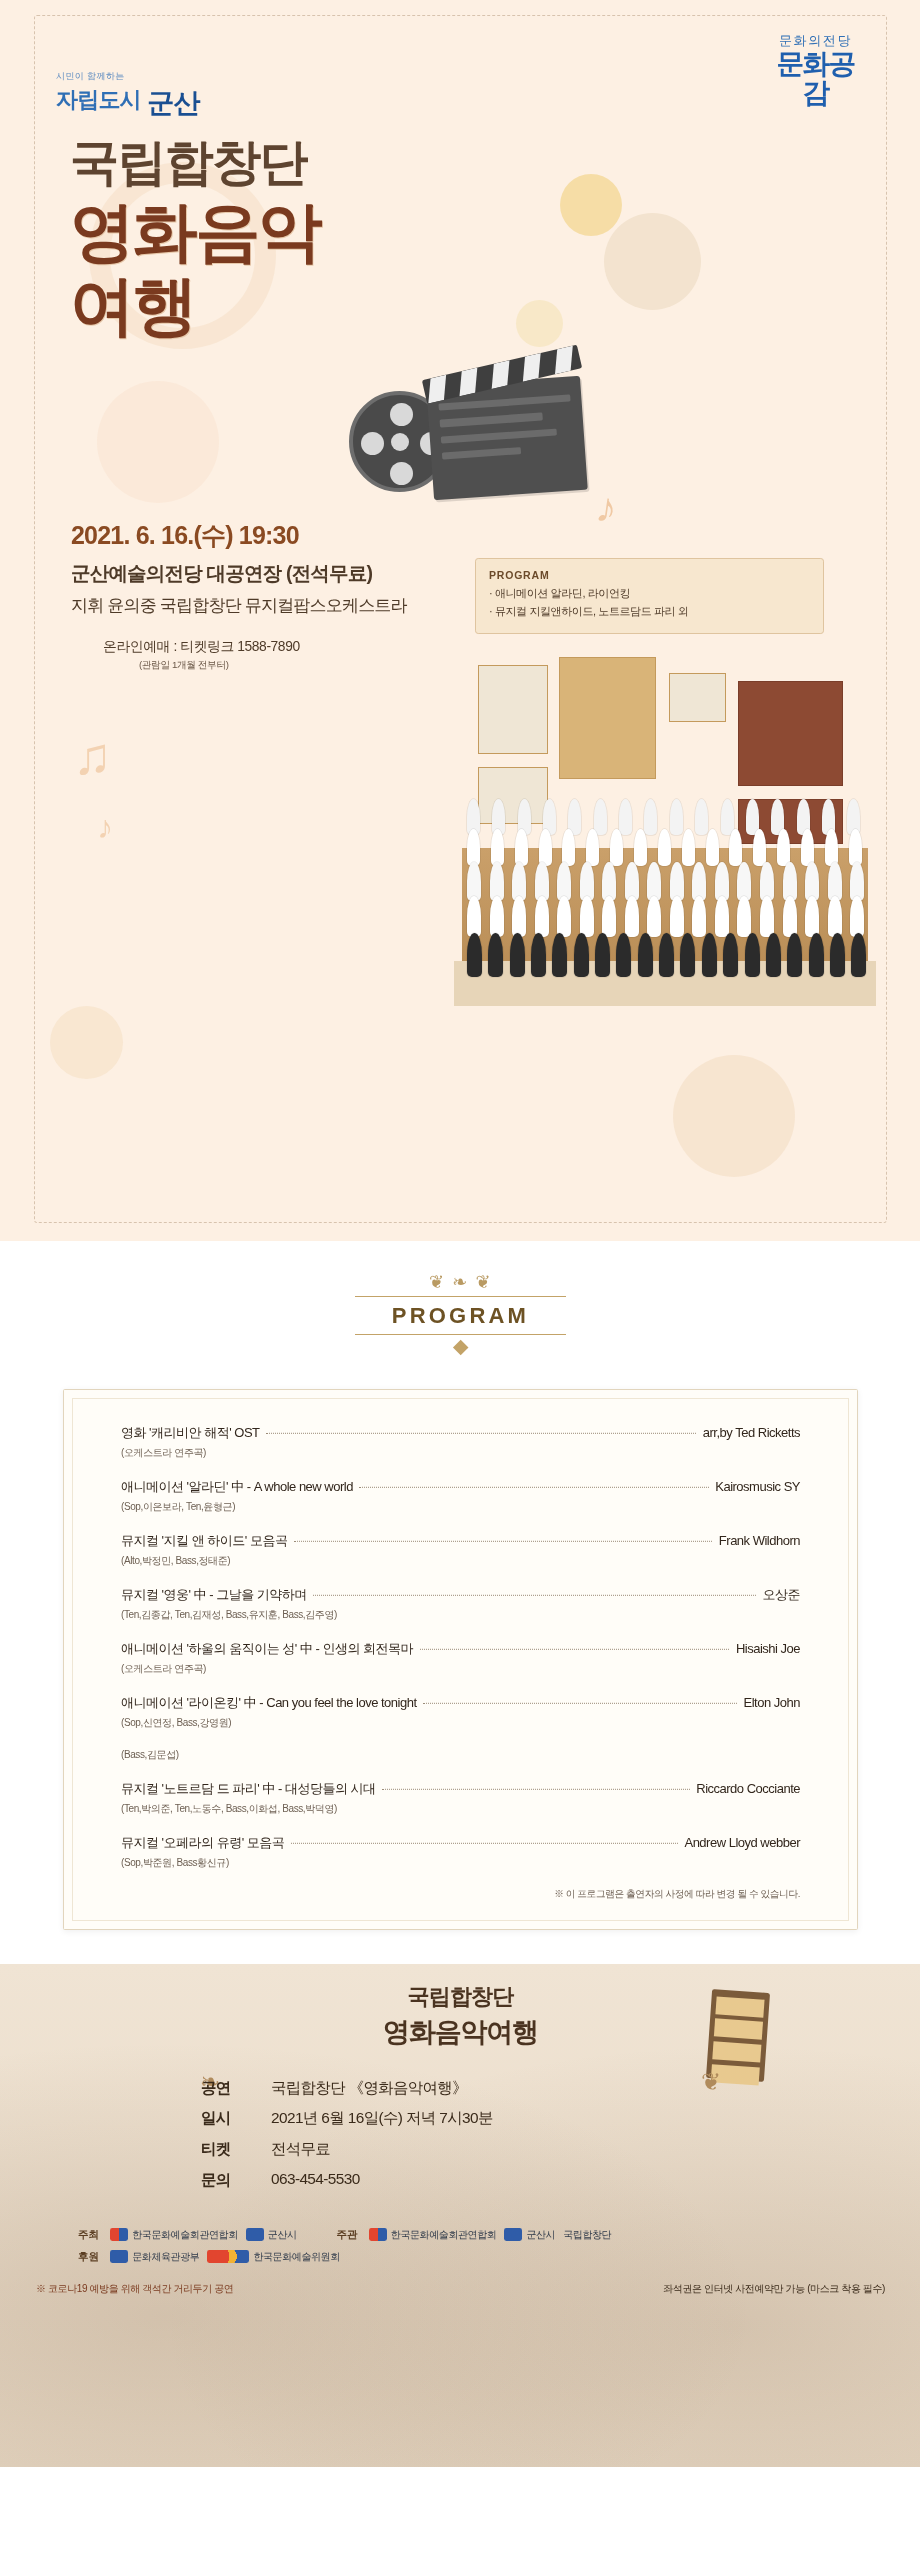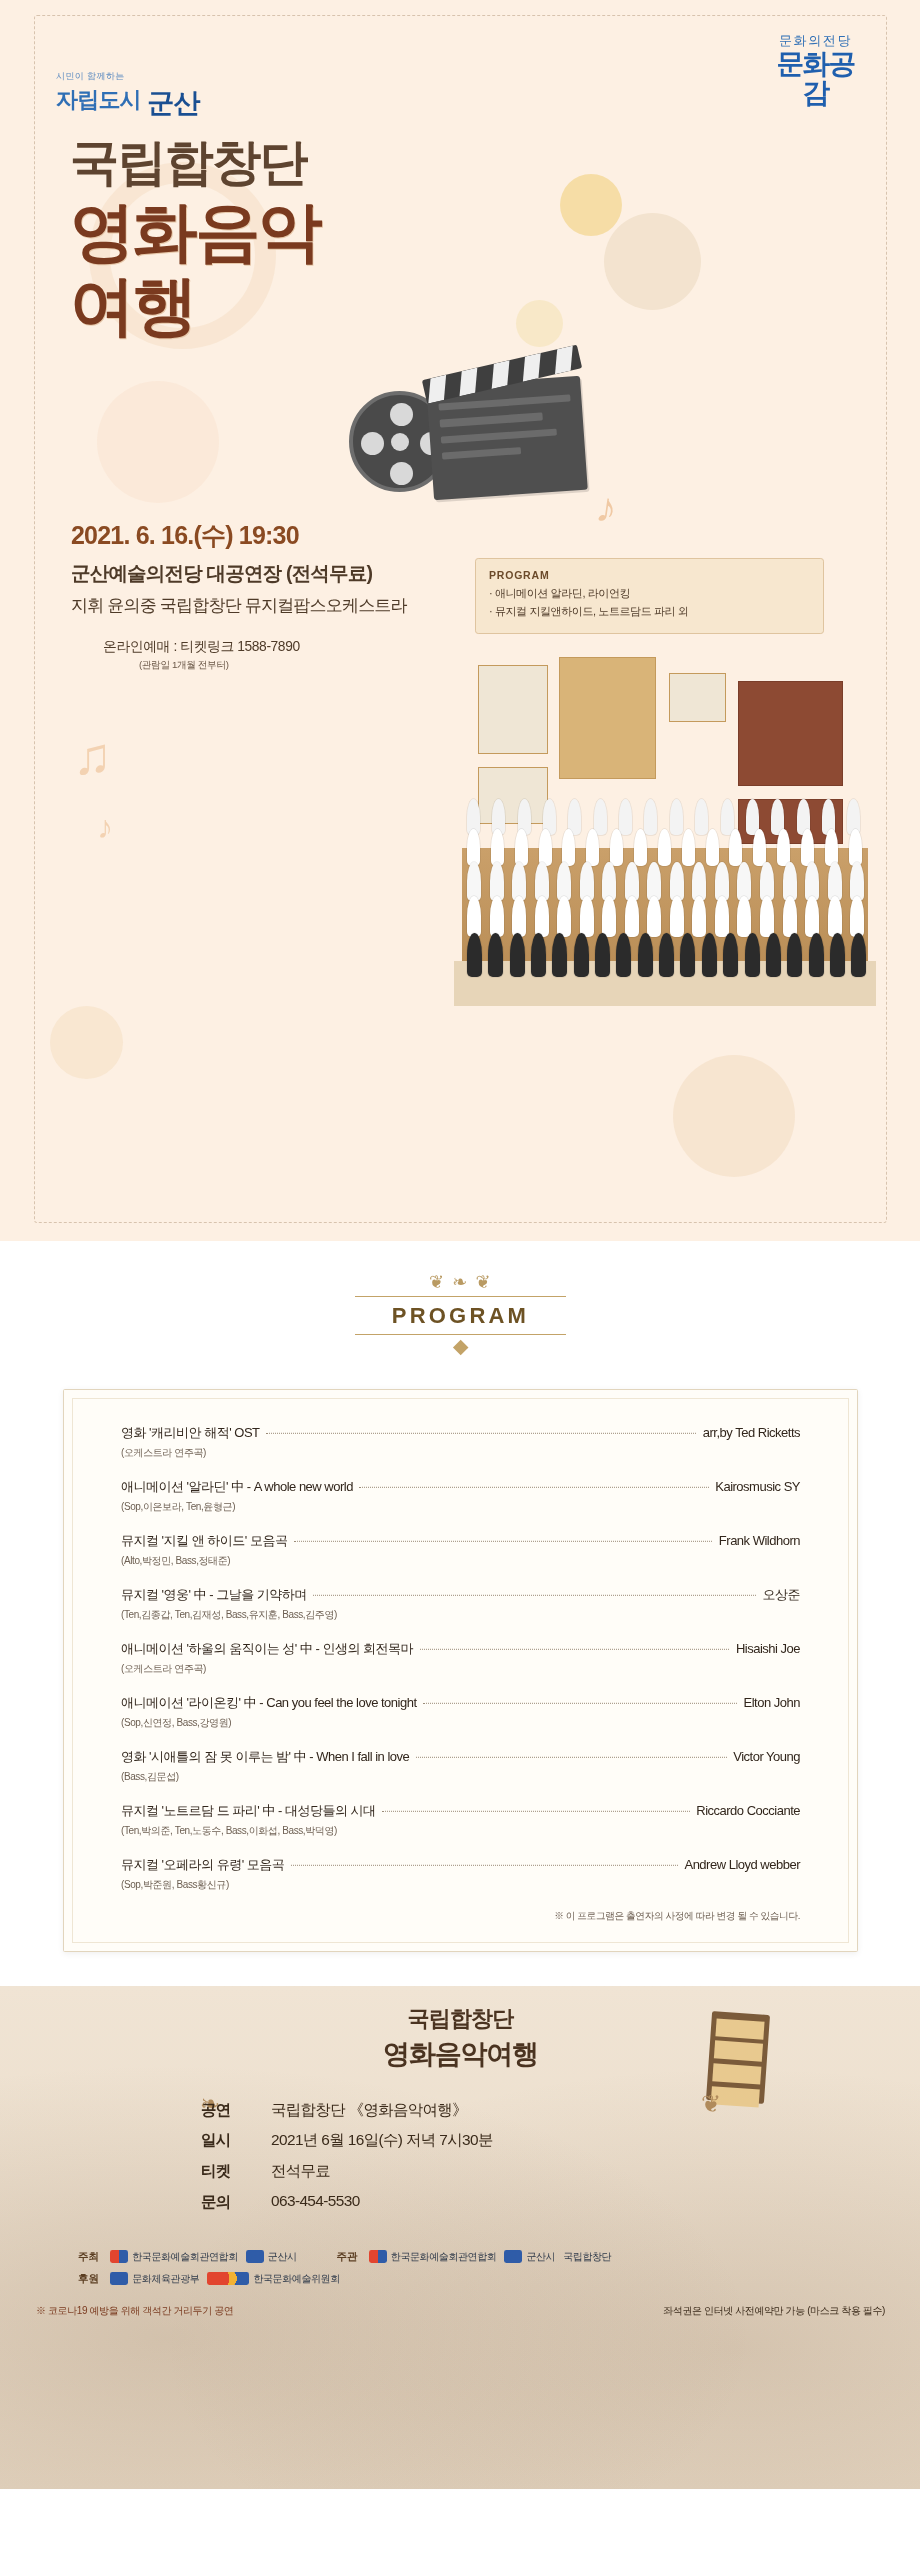--- a/index.html
+++ b/index.html
@@ -530,25 +530,20 @@
     <div class="prog-item">
       <div class="prog-line">
         <span class="nm">애니메이션 '라이온킹' 中 - Can you feel the love tonight</span>
         <span class="dots"></span>
         <span class="by">Elton John</span>
       </div>
       <div class="prog-sub">(Sop,신연정, Bass,강영원)</div>
     </div>
 
     <div class="prog-item">
-      <div class="prog-line">
-        <span class="nm">영화 '시애틀의 잠 못 이루는 밤' 中 - When I fall in love</span>
-        <span class="dots"></span>
-        <span class="by">Victor Young</span>
-      </div>
       <div class="prog-sub">(Bass,김문섭)</div>
     </div>
 
     <div class="prog-item">
       <div class="prog-line">
         <span class="nm">뮤지컬 '노트르담 드 파리' 中 - 대성당들의 시대</span>
         <span class="dots"></span>
         <span class="by">Riccardo Cocciante</span>
       </div>
       <div class="prog-sub">(Ten,박의준, Ten,노동수, Bass,이화섭, Bass,박덕영)</div>

